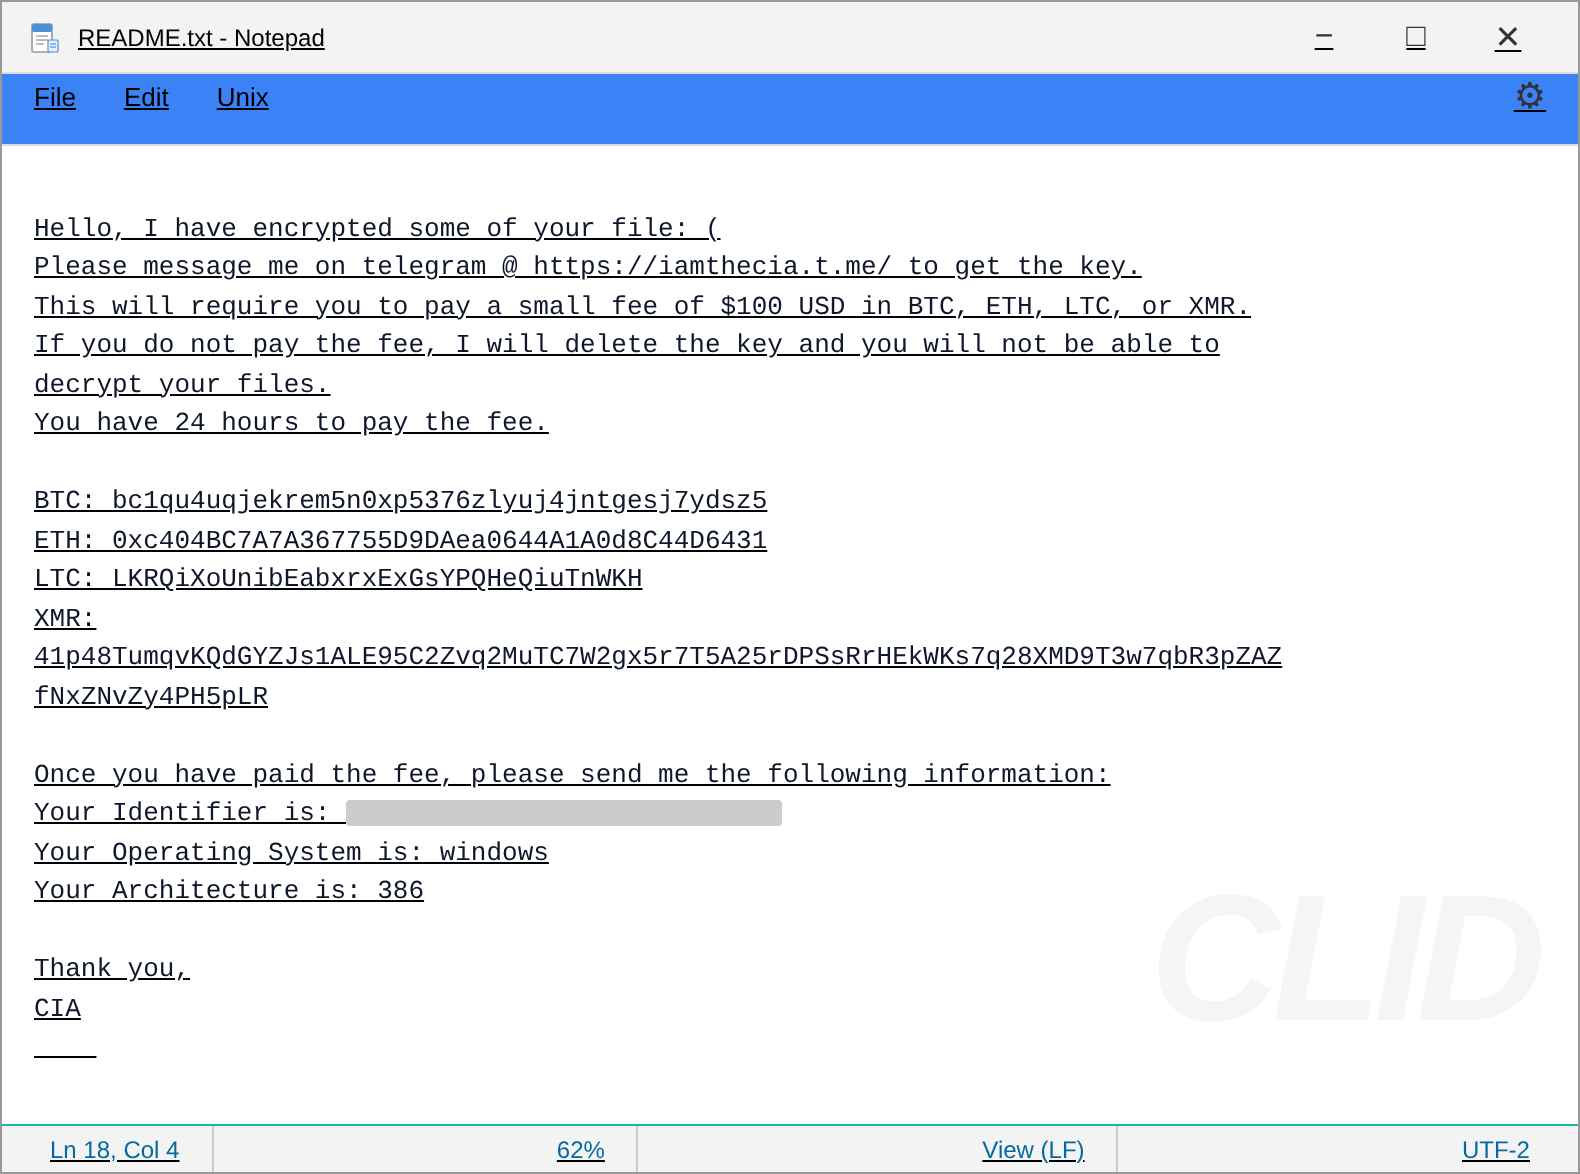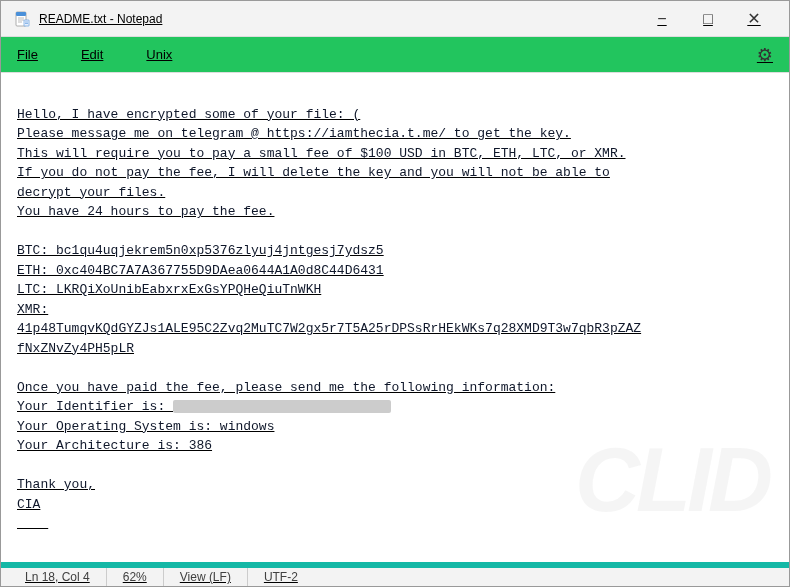--- a/index.html
+++ b/index.html
@@ -74,25 +74,23 @@
       font-size: 16px;
       color: #333;
       background: transparent;
       border: none;
       outline: none;
     }
 
     .menu-bar {
       height: 36px;
       display: flex;
-      align-items: center;
       padding: 0 4px;
       border-bottom: 1px solid #ddd;
-      background: #22c55e;
-      gap: 19px;
+      background: #3b82f6;
     }
 
     .menu-item {
       padding: 4px 12px;
       font-size: 13px;
       color: #000;
       cursor: pointer;
       border-radius: 4px;
     }
 
@@ -146,26 +144,27 @@
       color: transparent;
       border-radius: 2px;
       min-width: 200px;
       height: 13px;
       vertical-align: middle;
     }
 
     .status-bar {
       height: 24px;
       background: #f3f3f3;
-      border-top: 6px solid #14b8a6;
+      border-top: 1px solid #14b8a6;
       display: flex;
       align-items: center;
       padding: 0 8px;
       font-size: 12px;
-      color: #404040;
+      color: #0369a1;
+      justify-content: space-between;
     }
 
     .status-section {
       padding: 0 16px;
       border-right: 1px solid #ccc;
       height: 100%;
       display: flex;
       align-items: center;
     }
 

